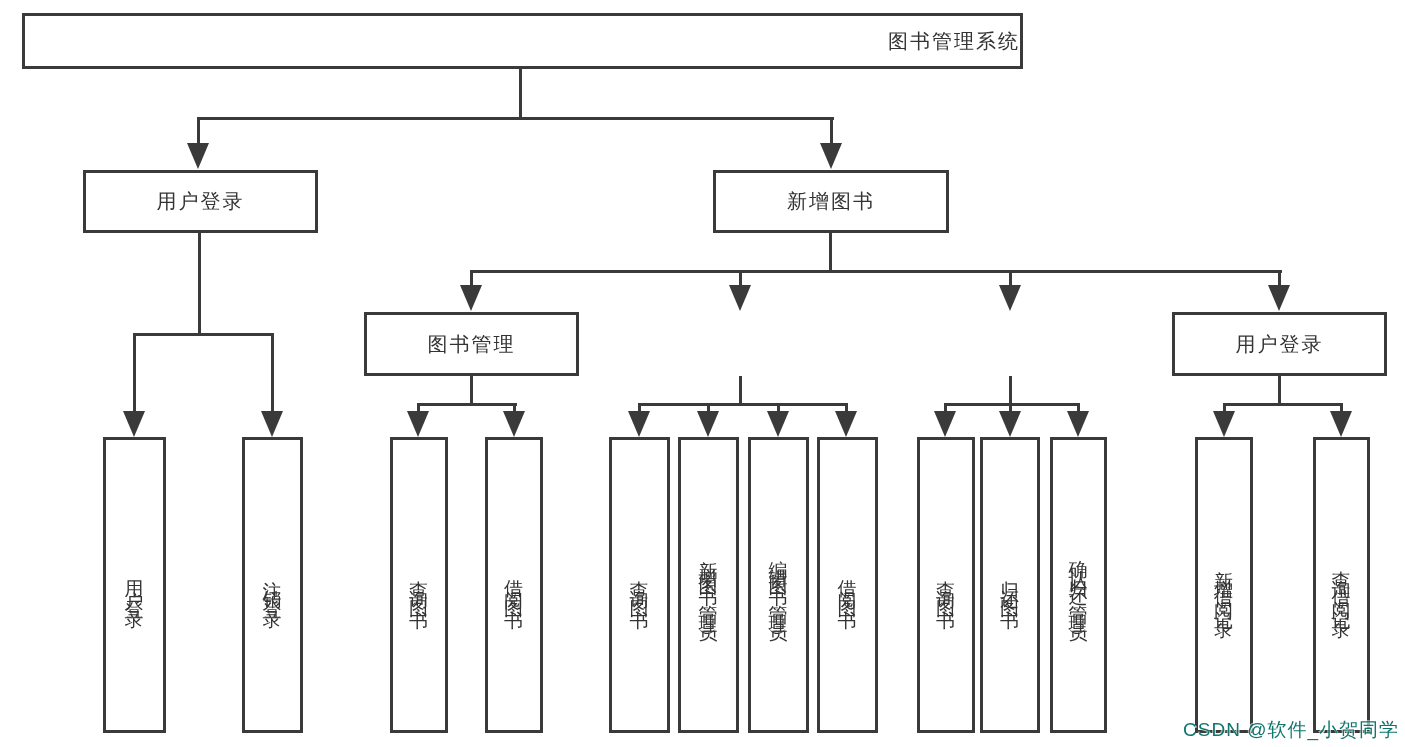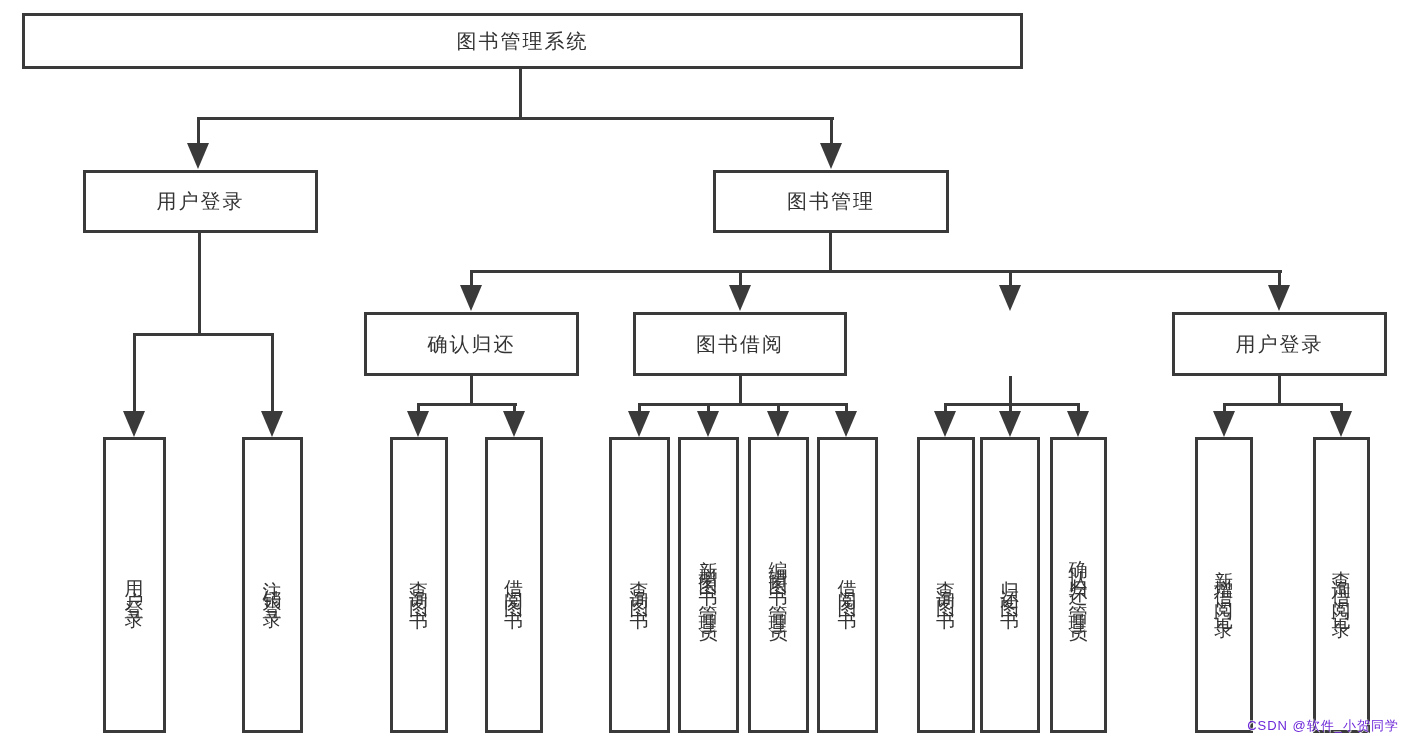--- a/index.html
+++ b/index.html
@@ -19,45 +19,42 @@
   }
   .vline{position:absolute;width:3px;background:#3a3a3a;}
   .hline{position:absolute;height:3px;background:#3a3a3a;}
   .arrowhead{
     position:absolute;width:0;height:0;
     border-left:11px solid transparent;border-right:11px solid transparent;
     border-top:26px solid #3a3a3a;
   }
   .watermark{
     position:absolute;right:6px;top:717px;z-index:5;
-    font-size:13px;color:#6d28d9;letter-spacing:1px;white-space:nowrap;
+    font-size:19px;color:#0f766e;letter-spacing:1px;white-space:nowrap;
     text-shadow:1px 1px 0 rgba(255,255,255,0.85), -1px -1px 0 rgba(255,255,255,0.6);
   }
 </style>
 </head>
 <body>
 
 <div class="canvas">
 
-  <div class="box" style="left:22px;top:13px;width:1001px;height:56px;">
+  <div class="box" style="left:22px;top:13px;width:1001px;height:56px;justify-content:flex-end;">
     <span class="h-label">图书管理系统</span>
   </div>
 
   <div class="box" style="left:83px;top:170px;width:235px;height:63px;">
     <span class="h-label">用户登录</span>
   </div>
   <div class="box" style="left:713px;top:170px;width:236px;height:63px;">
-    <span class="h-label">图书管理</span>
+    <span class="h-label">新增图书</span>
   </div>
 
   <div class="box" style="left:364px;top:312px;width:215px;height:64px;">
-    <span class="h-label">确认归还</span>
-  </div>
-  <div class="box" style="left:633px;top:312px;width:214px;height:64px;">
-    <span class="h-label">图书借阅</span>
+    <span class="h-label">图书管理</span>
   </div>
   <div class="box" style="left:1172px;top:312px;width:215px;height:64px;">
     <span class="h-label">用户登录</span>
   </div>
 
   <div class="box" style="left:103px;top:437px;width:63px;height:296px;">
     <span class="v-label">用户登录</span>
   </div>
   <div class="box" style="left:242px;top:437px;width:61px;height:296px;">
     <span class="v-label">注销登录</span>

